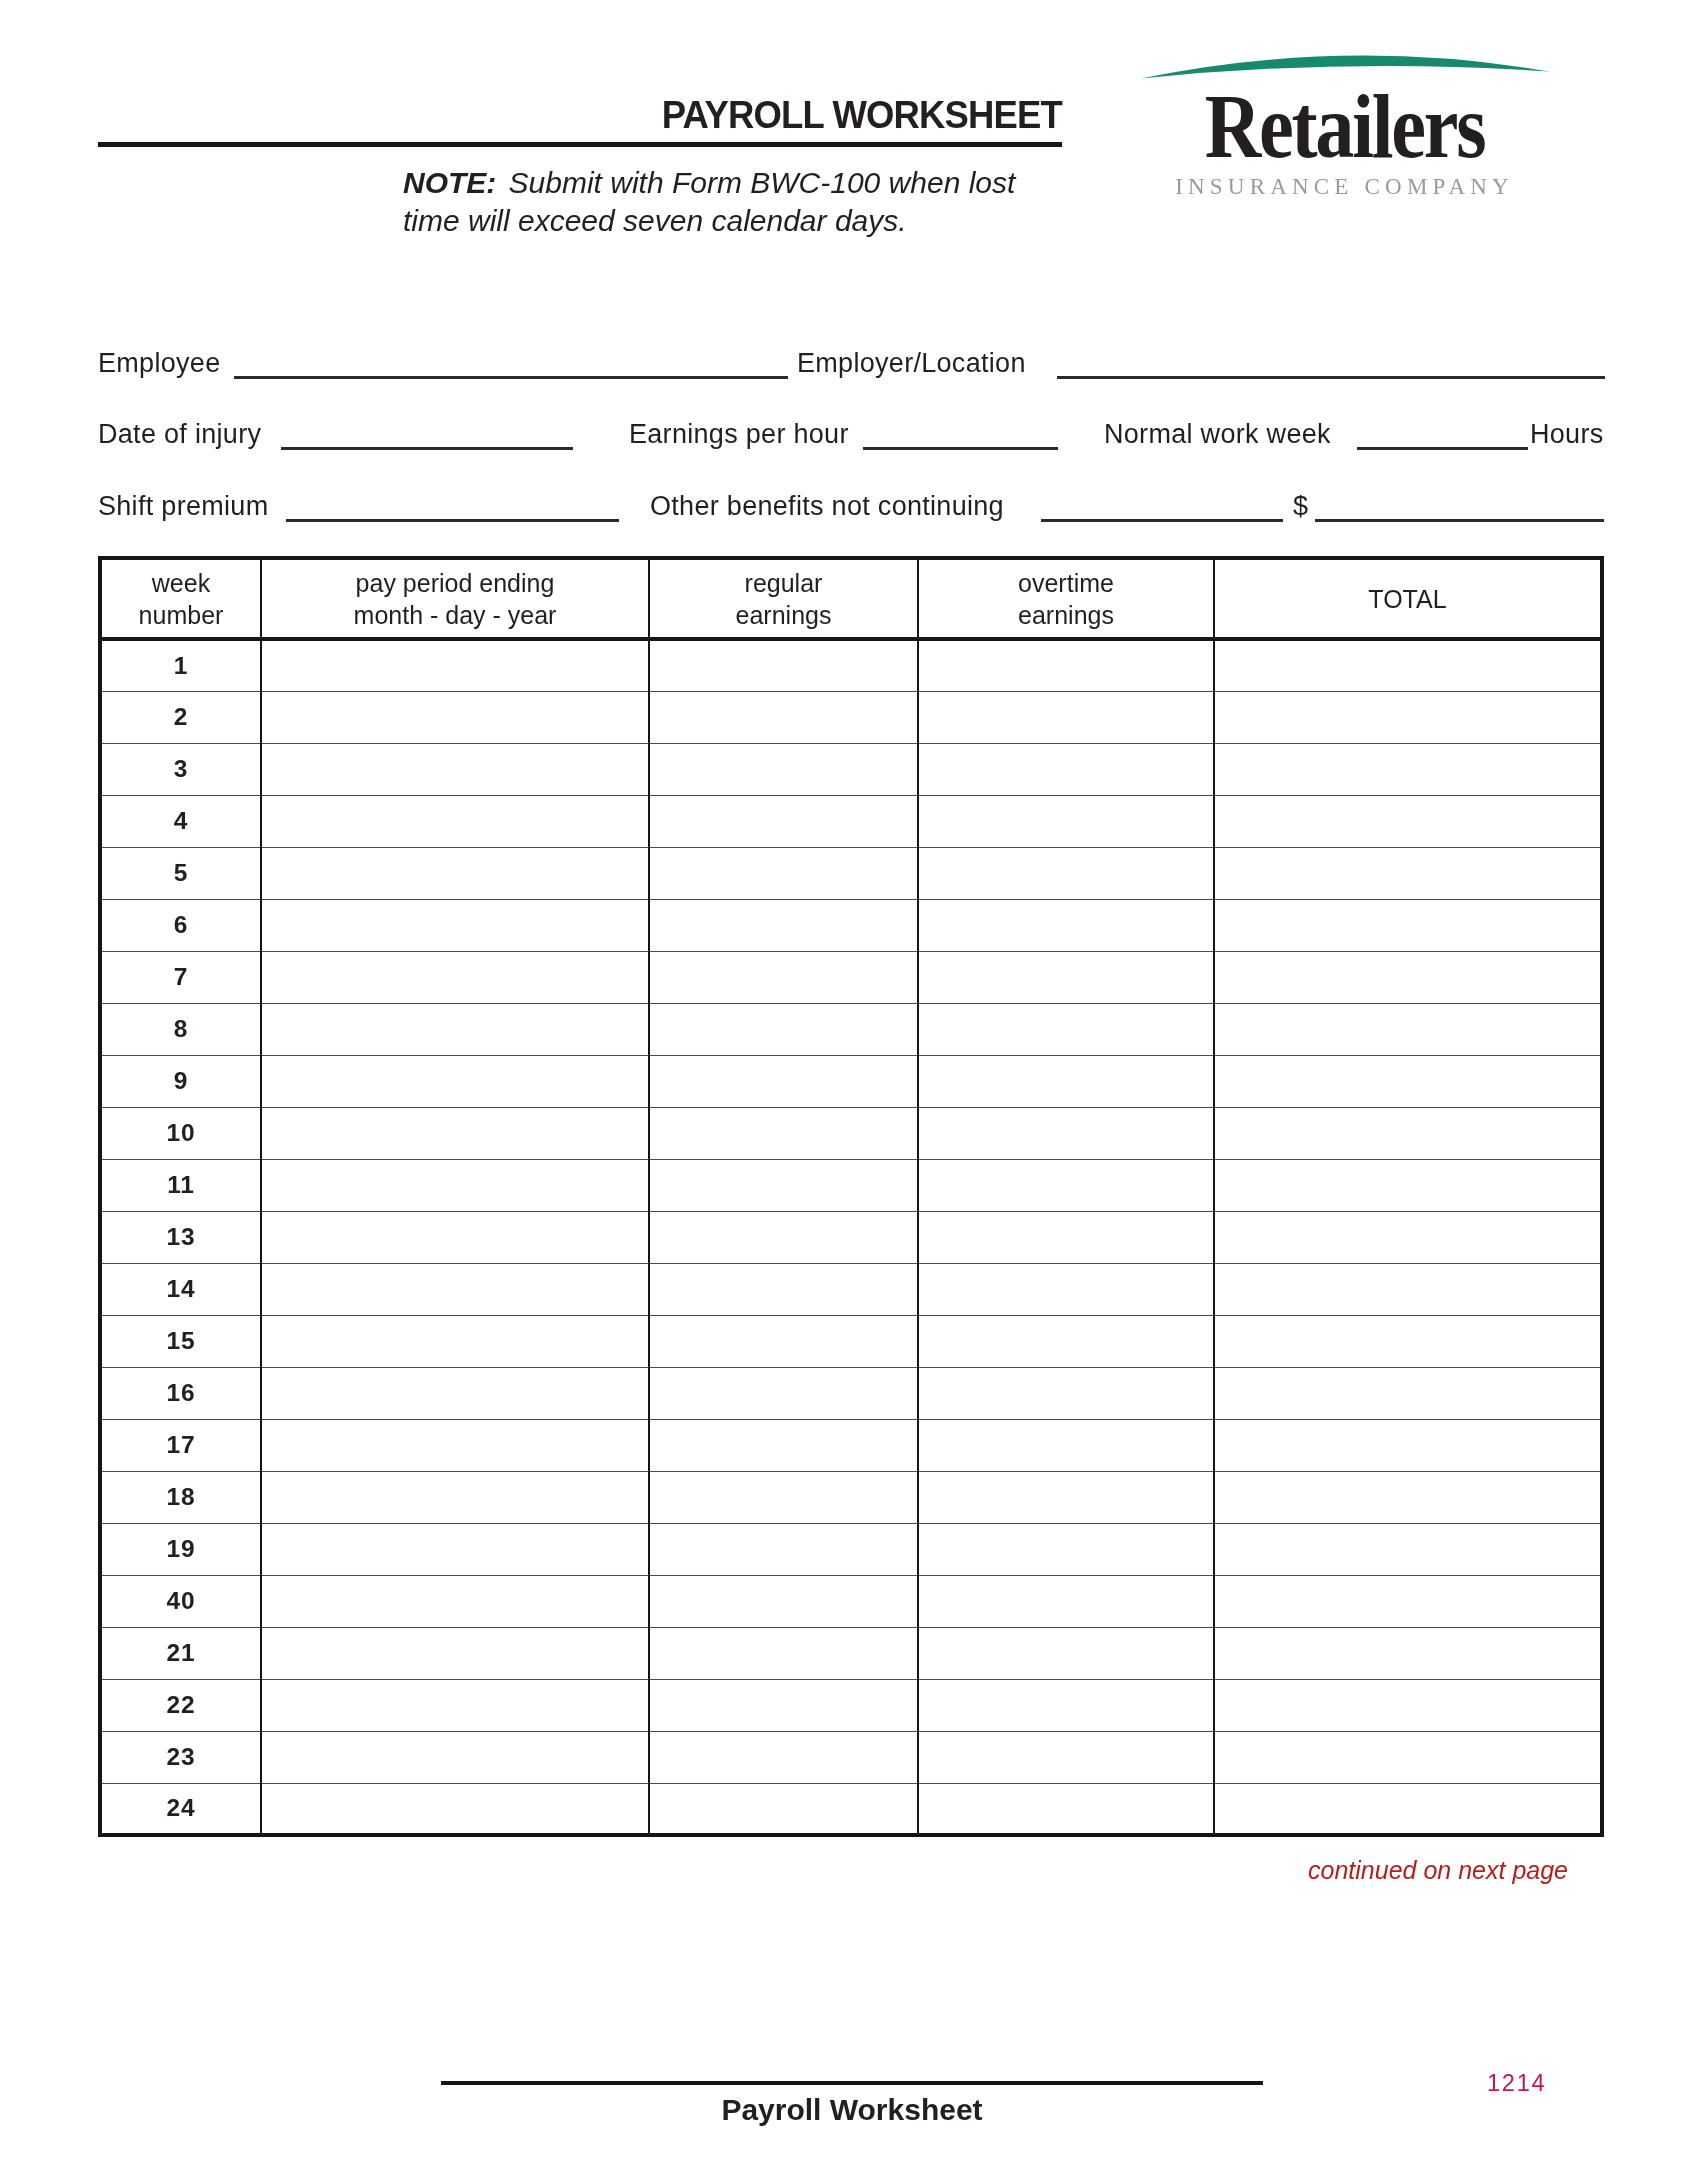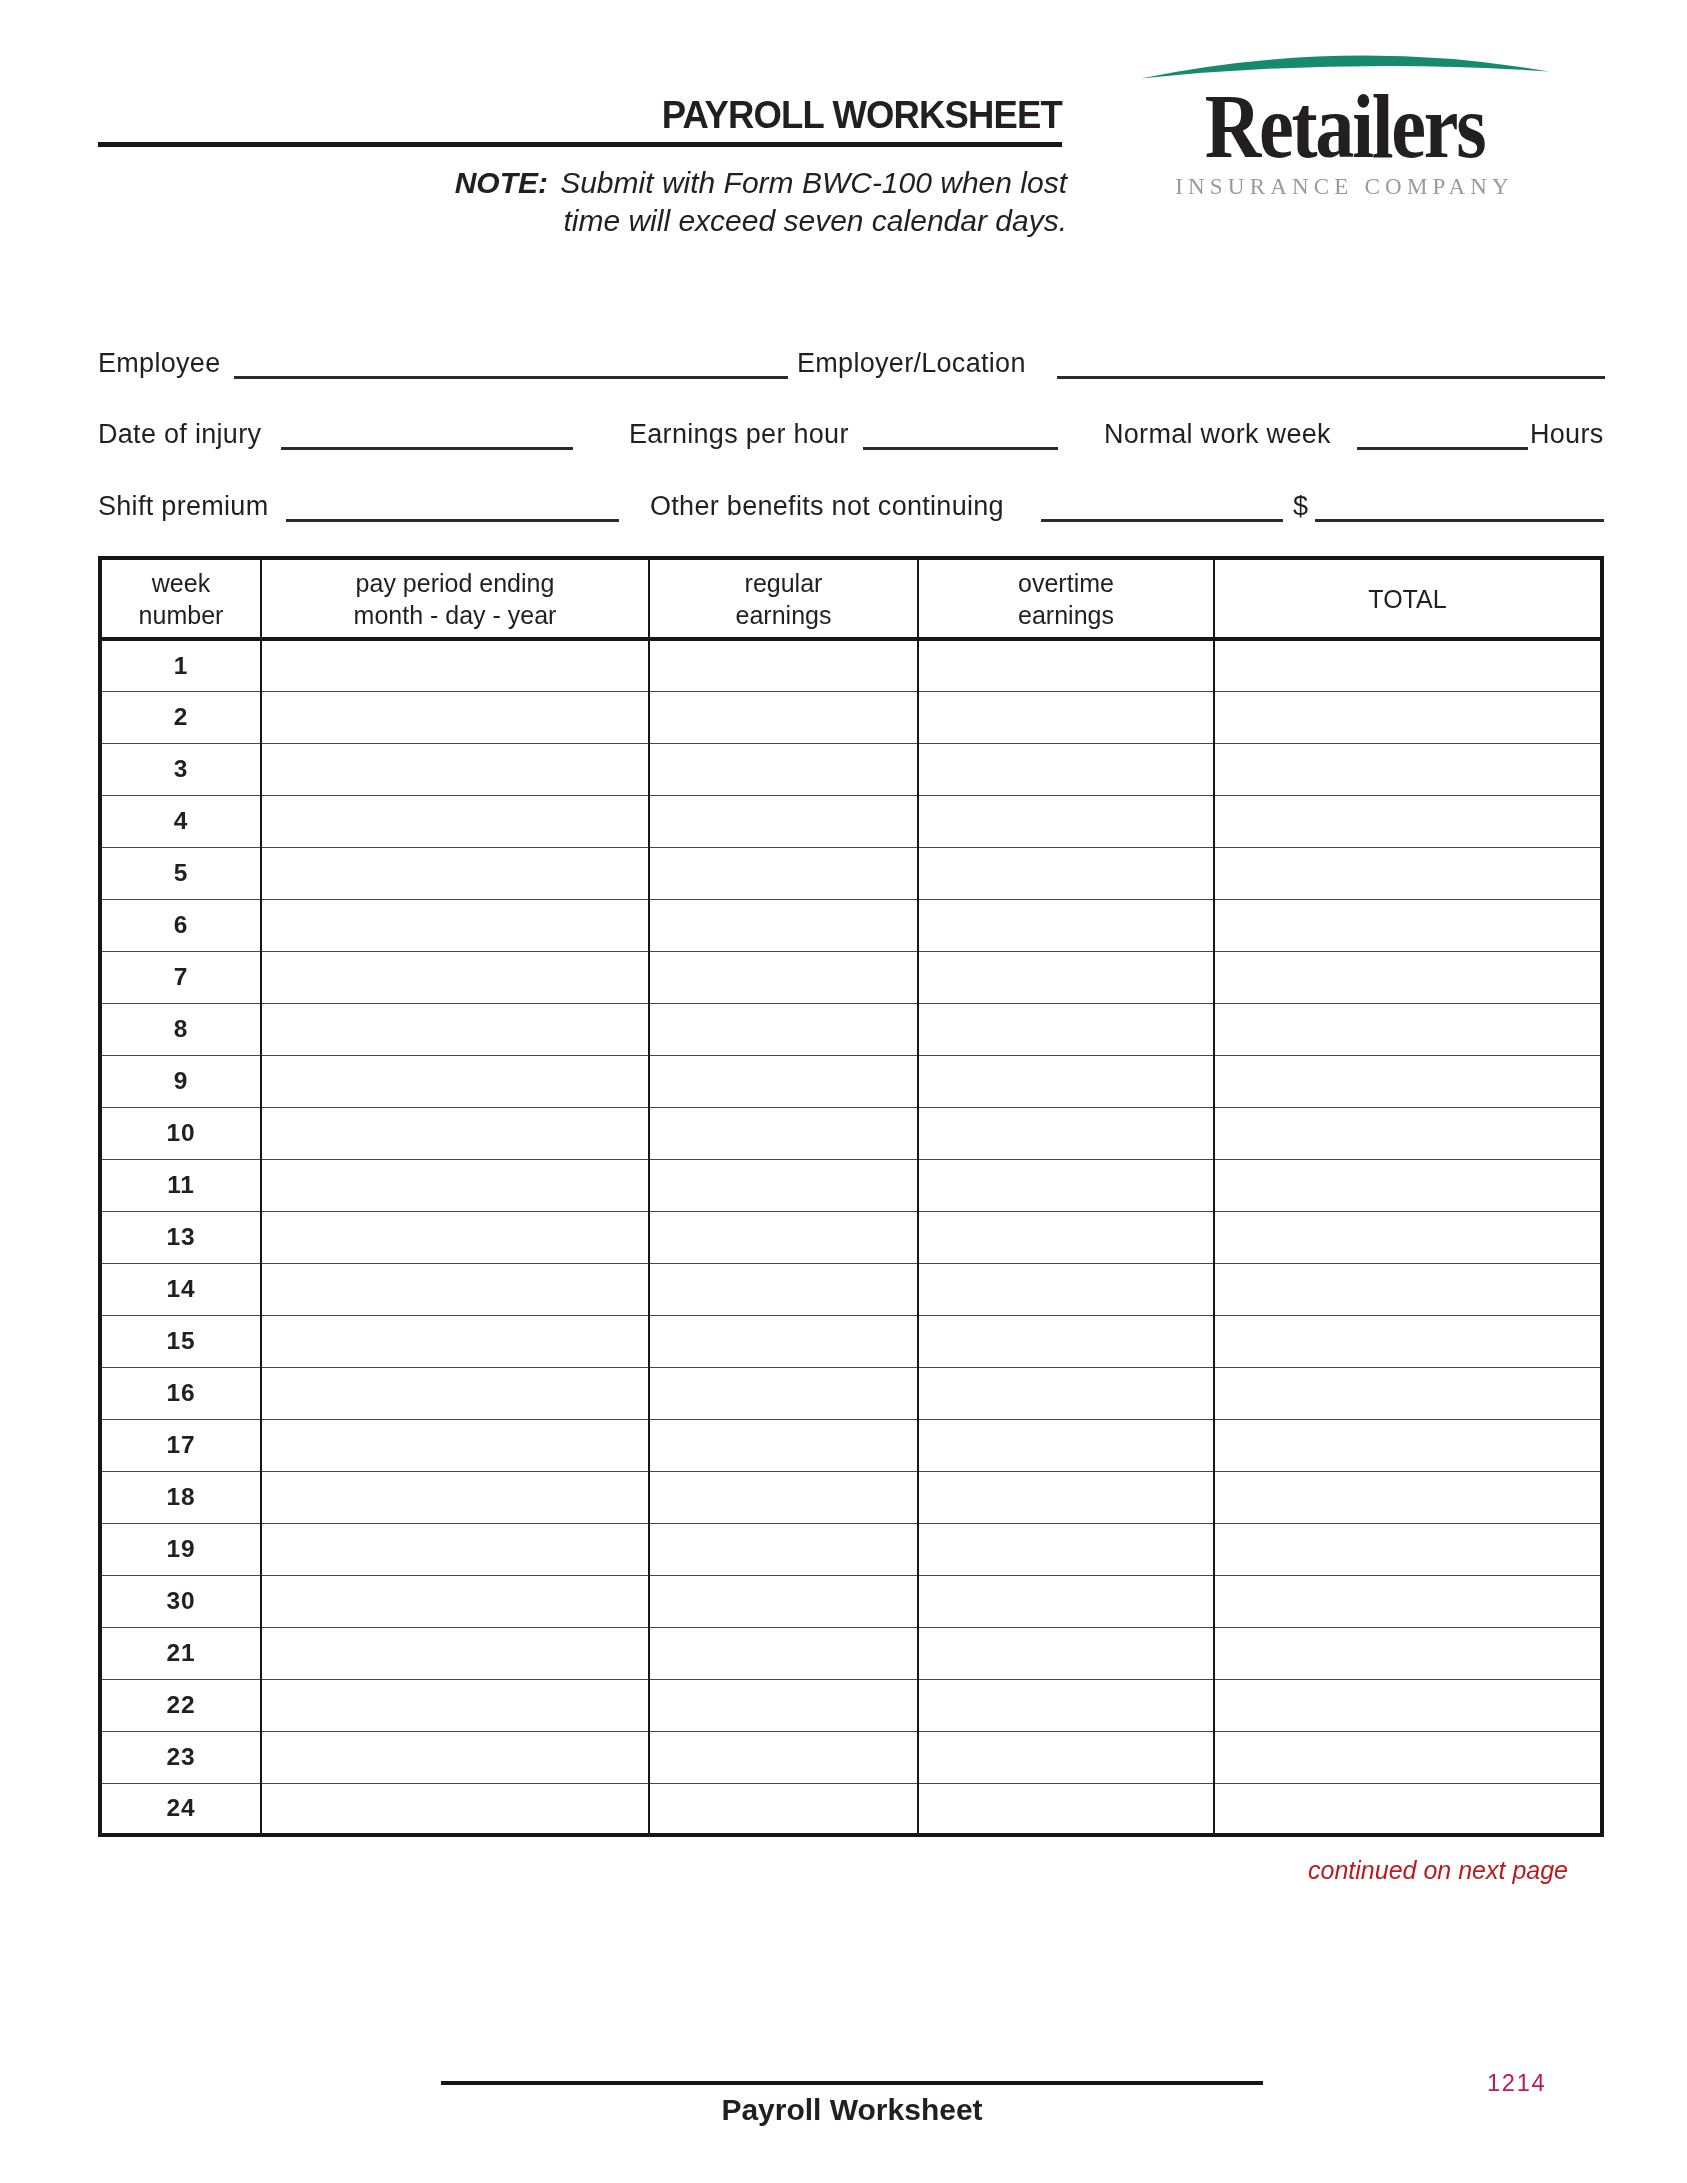--- a/index.html
+++ b/index.html
@@ -31,21 +31,21 @@
     left: 98px;
     top: 142px;
     width: 964px;
     height: 5.2px;
     background: #161616;
   }
   .note-block {
     top: 164px;
     right: 620px;            
     width: 664px;
-    text-align: right;
+    text-align: left;
     font-style: italic;
     font-size: 30px;
     line-height: 38px;
     white-space: nowrap;
   }
   .note-label { font-weight: 700; margin-right: 12.2px; }
 
   
   .logo {
     left: 1134px;
@@ -335,21 +335,21 @@
           <td></td>
         </tr>
         <tr>
           <td>19</td>
           <td></td>
           <td></td>
           <td></td>
           <td></td>
         </tr>
         <tr>
-          <td>30</td>
+          <td>40</td>
           <td></td>
           <td></td>
           <td></td>
           <td></td>
         </tr>
         <tr>
           <td>21</td>
           <td></td>
           <td></td>
           <td></td>

